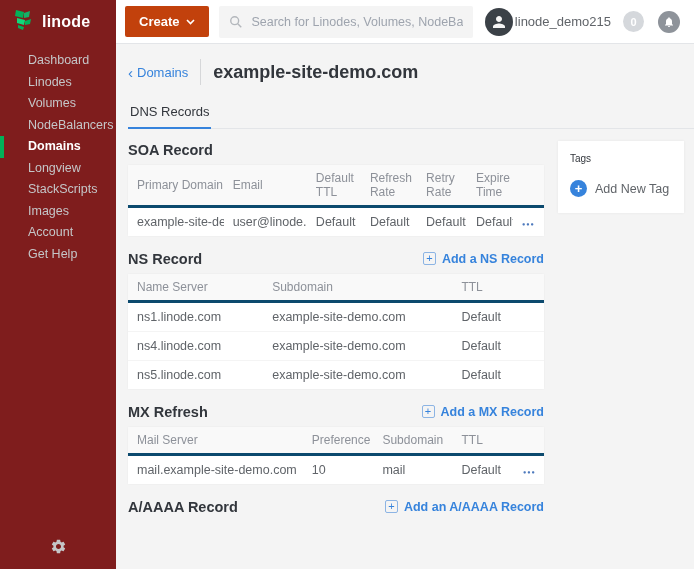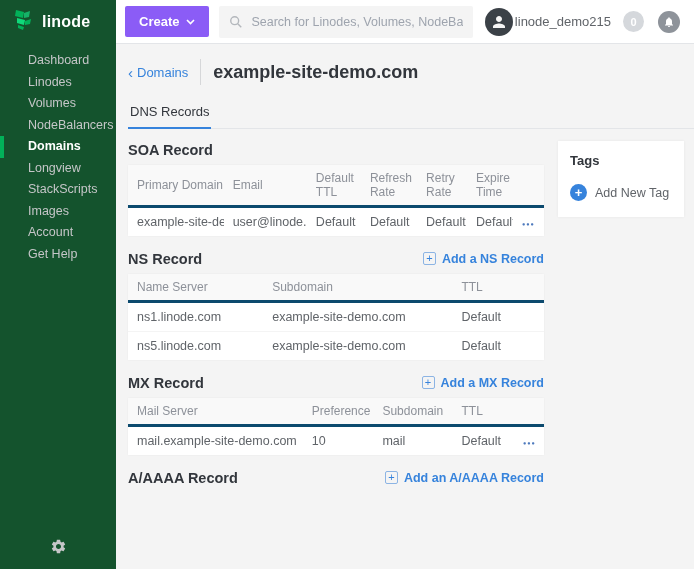--- a/index.html
+++ b/index.html
@@ -1,32 +1,32 @@
 <!DOCTYPE html>
 <html><head>
 <meta charset="utf-8">
 <style>
   * { margin:0; padding:0; box-sizing:border-box; }
   html,body { width:694px; height:569px; overflow:hidden; }
   body { font-family:"Liberation Sans", sans-serif; background:#f4f4f4; color:#32363c; }
   .app { position:relative; width:694px; height:569px; }
 
   
-  .sidebar { position:absolute; left:0; top:0; width:116px; height:569px; background:#14532d; z-index:3; }
+  .sidebar { position:absolute; left:0; top:0; width:116px; height:569px; background:#7f1d1d; z-index:3; }
   .logo { display:flex; align-items:center; gap:8px; height:44px; padding-left:14px; }
   .logo-text { color:#fff; font-size:16px; font-weight:bold; letter-spacing:.2px; }
   .nav { padding-top:6px; }
   .nav-item { font-size:12.5px; color:#c5c6c8; padding:4px 6px 4px 24px; border-left:4px solid transparent; cursor:pointer; line-height:13.5px; }
   .nav-item.active { color:#ffffff; border-left-color:#02b159; font-weight:bold; }
   .gear { position:absolute; bottom:10px; left:0; width:116px; text-align:center; }
   .gear svg { width:17px; height:17px; fill:#c5c6c8; }
 
   
   .topbar { position:absolute; left:116px; top:0; width:578px; height:44px; background:#fff; border-bottom:1px solid #e3e5e8; display:flex; align-items:center; padding:0 14px 0 9px; }
-  .create-btn { display:flex; align-items:center; gap:7px; background:#8b5cf6; color:#fff; border:none; border-radius:2px; font-family:"Liberation Sans",sans-serif; font-size:13px; font-weight:bold; padding:8px 14px; cursor:pointer; }
+  .create-btn { display:flex; align-items:center; gap:7px; background:#c2410c; color:#fff; border:none; border-radius:2px; font-family:"Liberation Sans",sans-serif; font-size:13px; font-weight:bold; padding:8px 14px; cursor:pointer; }
   .create-btn svg { width:9px; height:6px; stroke:#fff; stroke-width:1.6; fill:none; }
   .search-box { display:flex; align-items:center; gap:8px; background:#f4f4f4; border-radius:2px; height:32px; margin-left:10px; flex:1; max-width:300px; padding:0 10px; }
   .search-box svg { width:14px; height:14px; stroke:#b3b7bc; stroke-width:1.6; fill:none; flex-shrink:0; }
   .search-box input { border:none; outline:none; background:transparent; font-family:"Liberation Sans",sans-serif; font-size:12.5px; color:#606469; width:100%; }
   .search-box input::placeholder { color:#9ea4ae; }
   .user-wrap { display:flex; align-items:center; gap:2px; margin-left:12px; }
   .avatar { width:28px; height:28px; border-radius:50%; background:#3b4147; display:flex; align-items:center; justify-content:center; }
   .avatar svg { width:18px; height:18px; fill:#f5f5f5; }
   .username { font-size:13px; color:#606469; white-space:nowrap; }
   .badge { width:21px; height:21px; border-radius:50%; background:#d5d8dc; color:#fff; font-size:11px; font-weight:bold; display:flex; align-items:center; justify-content:center; margin-left:12px; }
@@ -40,21 +40,21 @@
   .back-link .chev { font-size:15px; line-height:13px; }
   .vdiv { width:1px; height:26px; background:#d6d7d9; margin:0 12px; }
   .page-title { font-size:18px; font-weight:bold; color:#32363c; }
   .tabs { margin-top:12px; border-bottom:1px solid #e3e5e8; width:566px; }
   .tab { display:inline-block; font-size:13px; color:#32363c; padding:6px 2px 8px 2px; border-bottom:2px solid #3683dc; margin-bottom:-1px; cursor:pointer; }
 
   .grid { display:flex; margin-top:12px; }
   .records { width:416px; }
   .right-col { width:126px; margin-left:14px; }
   .tags-card { background:#fff; padding:12px 12px 16px 12px; box-shadow:0 0 3px rgba(0,0,0,.06); }
-  .tags-title { font-size:13px; font-weight:bold; color:#32363c; }
+  .tags-title { font-size:10px; font-weight:normal; color:#32363c; }
   .add-tag { display:flex; align-items:center; gap:8px; margin-top:16px; cursor:pointer; }
   .plus-circle { width:17px; height:17px; border-radius:50%; background:#3683dc; color:#fff; font-size:13px; font-weight:bold; display:flex; align-items:center; justify-content:center; line-height:1; }
   .add-tag-label { font-size:12.5px; color:#606469; }
 
   .record-section { margin-bottom:14px; }
   .sec-head { display:flex; align-items:center; justify-content:space-between; margin-bottom:7px; height:17px; }
   .sec-title { font-size:14.5px; font-weight:bold; color:#32363c; }
   .add-link { display:flex; align-items:center; gap:6px; color:#3683dc; font-size:12.5px; font-weight:bold; cursor:pointer; text-decoration:none; }
   .plus-sq { width:13px; height:13px; border:1px solid #8cb4e4; border-radius:2px; color:#3683dc; font-size:11px; font-weight:normal; display:flex; align-items:center; justify-content:center; line-height:1; }
   table { width:100%; border-collapse:collapse; table-layout:fixed; background:#fff; box-shadow:0 0 2px rgba(0,0,0,.05); }
@@ -205,30 +205,35 @@
                   <th>TTL</th>
                 </tr>
               </thead>
               <tbody>
                 <tr>
                   <td>ns1.linode.com</td>
                   <td>example-site-demo.com</td>
                   <td>Default</td>
                 </tr>
                 <tr>
+                  <td>ns4.linode.com</td>
+                  <td>example-site-demo.com</td>
+                  <td>Default</td>
+                </tr>
+                <tr>
                   <td>ns5.linode.com</td>
                   <td>example-site-demo.com</td>
                   <td>Default</td>
                 </tr>
               </tbody>
             </table>
           </section>
           <section class="record-section">
             <div class="sec-head">
-              <h2 class="sec-title">MX Record</h2>
+              <h2 class="sec-title">MX Refresh</h2>
               <a class="add-link">
                 <span class="plus-sq">+</span>
                 <span>Add a MX Record</span>
               </a>
             </div>
             <table>
               <colgroup>
                 <col style="width: 42%;">
                 <col style="width: 17%;">
                 <col style="width: 19%;">

